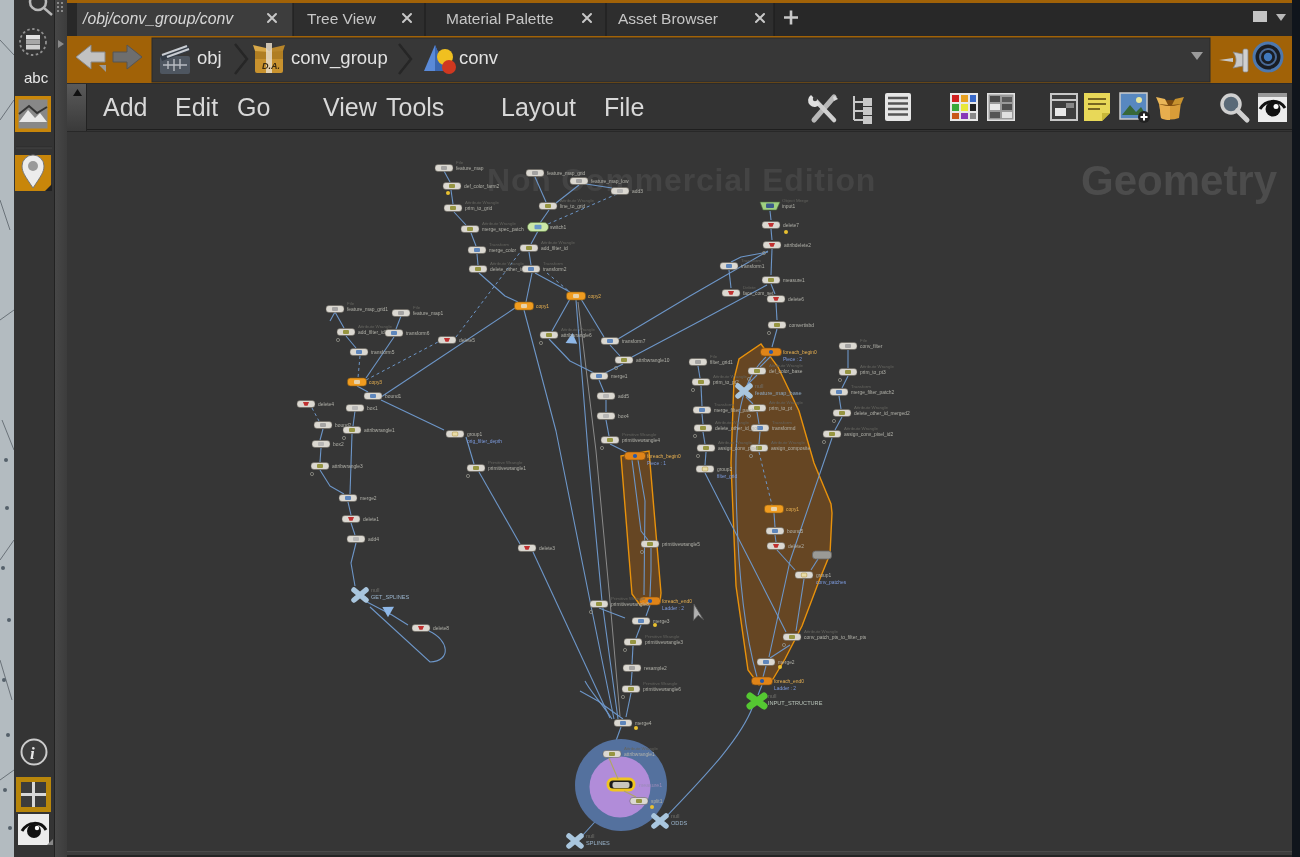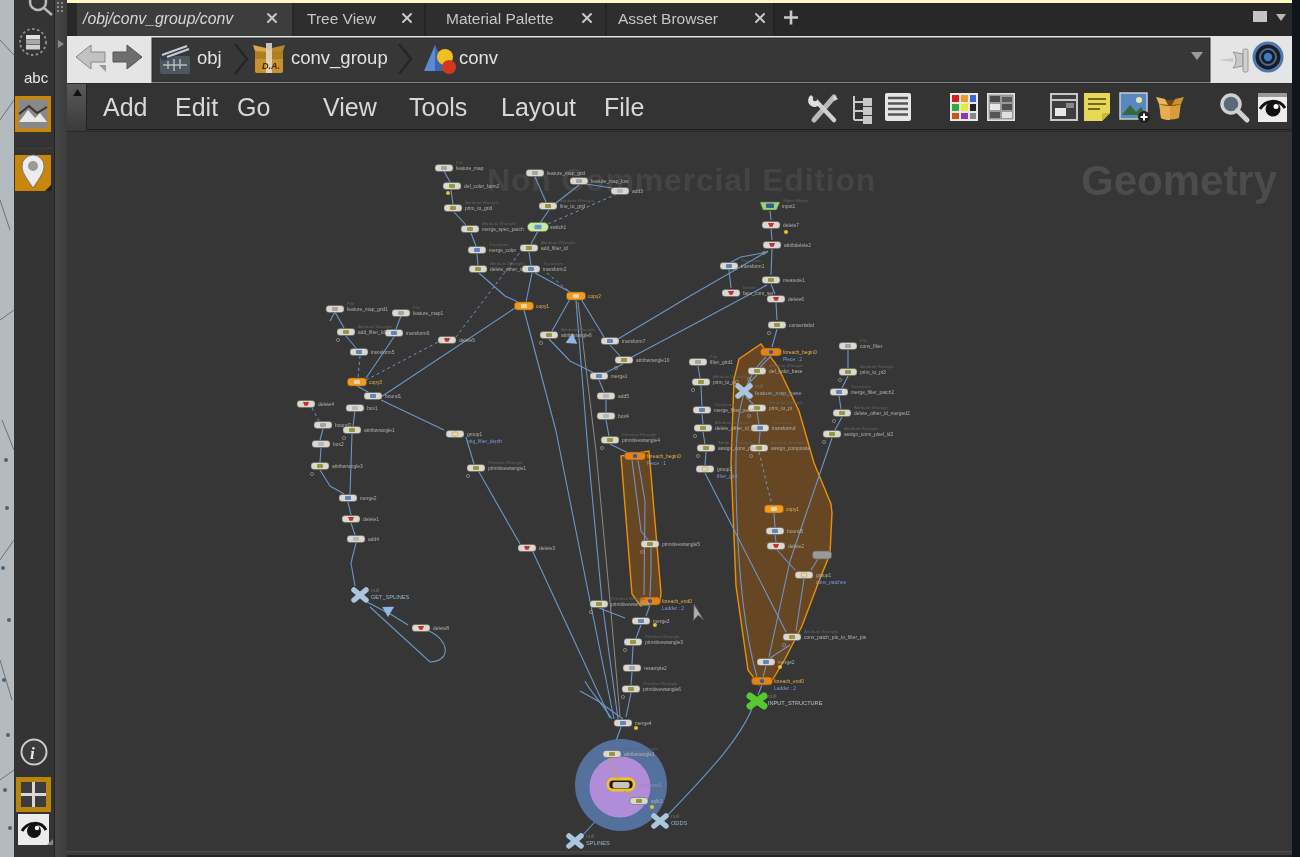--- a/index.html
+++ b/index.html
@@ -1,21 +1,21 @@
 <!DOCTYPE html>
 <html><head><meta charset="utf-8"><style>
 *{margin:0;padding:0;box-sizing:border-box}
 html,body{width:1300px;height:857px;overflow:hidden;background:#333;font-family:"Liberation Sans",sans-serif}
 .abs{position:absolute}
 #viewstrip{left:0;top:0;width:14px;height:857px;background:#b4bcc1}
 #sidebar{left:14px;top:0;width:41px;height:857px;background:#343434;border-right:1px solid #222}
 #gutter{left:55px;top:0;width:12px;height:857px;background:linear-gradient(90deg,#474747,#3c3c3c)}
 #main{left:67px;top:0;width:1233px;height:857px;background:#333}
-#tabbar{left:0;top:0;width:1233px;height:36px;background:#fef9c3}
-#pathrow{left:0;top:36px;width:1233px;height:47px;background:#e5e5e5}
+#tabbar{left:0;top:0;width:1233px;height:36px;background:#a16207}
+#pathrow{left:0;top:36px;width:1233px;height:47px;background:#a16207}
 #menurow{left:0;top:83px;width:1233px;height:47px;background:#333;border-bottom:1px solid #1e1e1e;border-top:1px solid #2b2b2b}
 .menuitem{position:absolute;top:0;height:47px;line-height:47px;font-size:25px;color:#d8d8d8}
 #canvas{left:0;top:131px;width:1233px;height:722px;background:#363636;border-top:1px solid #282828}
 #canvasbottom{left:0;top:851px;width:1233px;height:6px;background:#3d3d3d;border-top:1px solid #4a4a4a;border-bottom:2px solid #242424}
 #rightstrip{left:1292px;top:0;width:8px;height:857px;background:#10151c}
 </style></head><body>
 <div class="abs" id="main">
   <div class="abs" id="tabbar">
     <svg class="abs" width="1233" height="36" style="left:0;top:0">
       <rect x="0" y="3" width="1233" height="33" fill="#282828"></rect>
@@ -94,21 +94,21 @@
   <div class="abs" id="menurow">
     <div class="abs" style="left:0;top:0;width:20px;height:47px;background:linear-gradient(#5a5a5a,#3a3a3a);border-right:1px solid #222">
       <svg width="20" height="47">
           <path d="M 6 12 l 4.5 -7 l 4.5 7 Z" fill="#111"></path>
         </svg>
     </div>
     <span class="menuitem" style="left:36px">Add</span>
     <span class="menuitem" style="left:108px">Edit</span>
     <span class="menuitem" style="left:170px">Go</span>
     <span class="menuitem" style="left:256px">View</span>
-    <span class="menuitem" style="left:342px">Tools</span>
+    <span class="menuitem" style="left:319px">Tools</span>
     <span class="menuitem" style="left:434px">Layout</span>
     <span class="menuitem" style="left:537px">File</span>
     <svg class="abs" width="550" height="47" style="left:683px;top:0">
 
       <g transform="translate(60,10)">
         <path d="M 24 3 L 4 26" stroke="#b8b8b8" stroke-width="5" stroke-linecap="round"></path>
         <path d="M 25 2 l 3 3 l -4 2 l -1 -4 Z" fill="#d8d8d8"></path>
         <path d="M 5 6 L 24 26" stroke="#d0d0d0" stroke-width="4.5" stroke-linecap="round"></path>
         <path d="M 1 1 a 6.5 6.5 0 1 0 9 9 l -3 -3 l -3 -3 Z" fill="#e0e0e0"></path>
         <circle cx="5" cy="5" r="2.2" fill="#3a3a3a"></circle>

